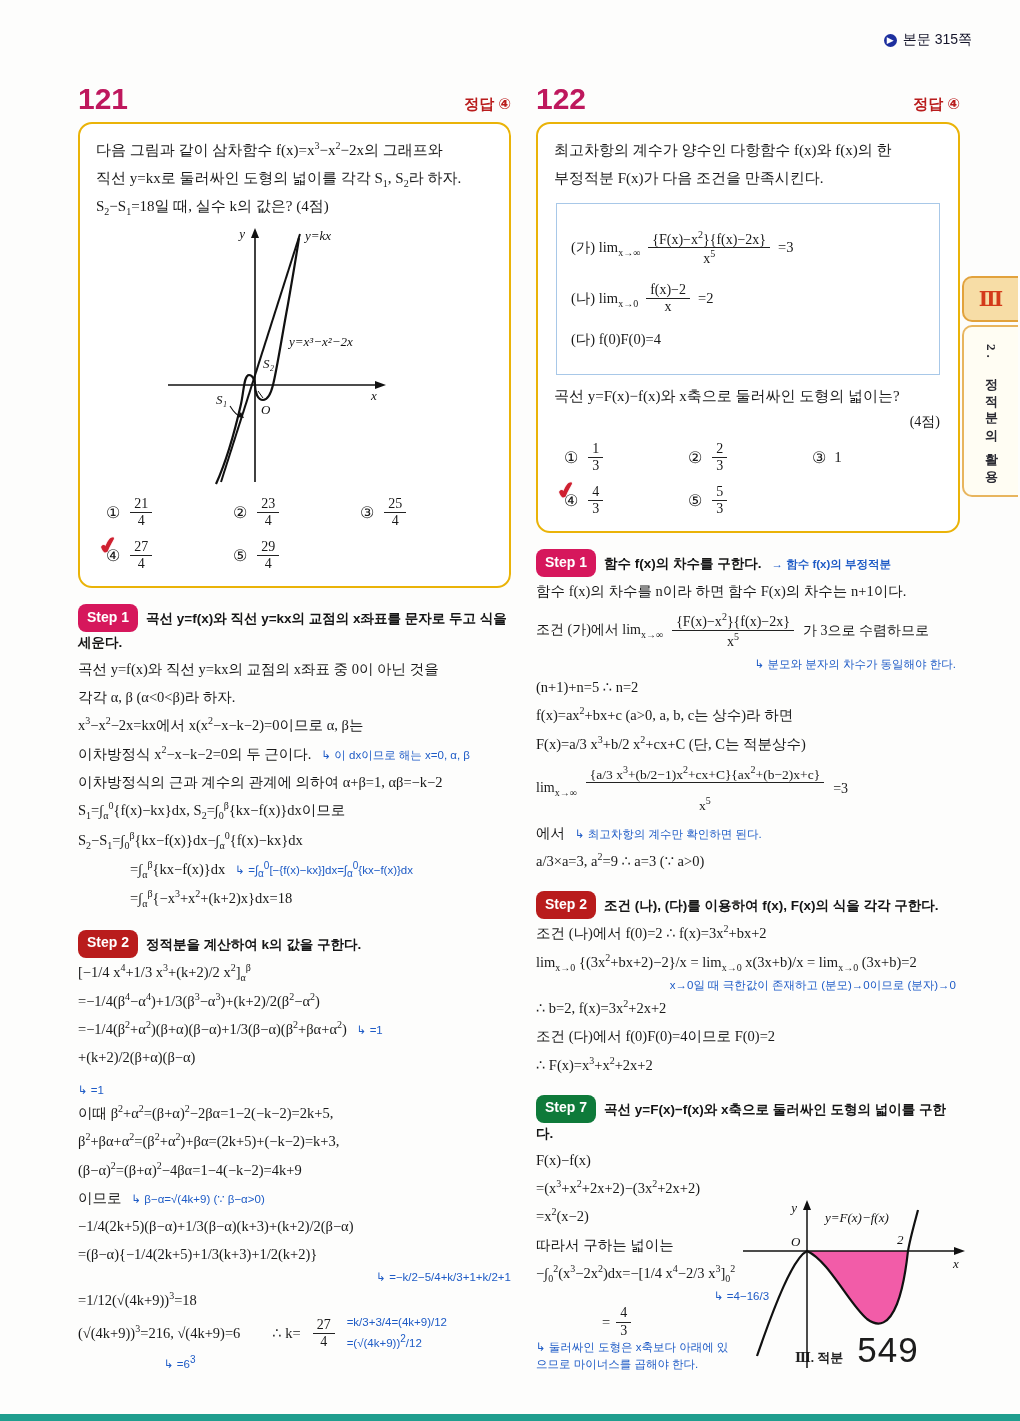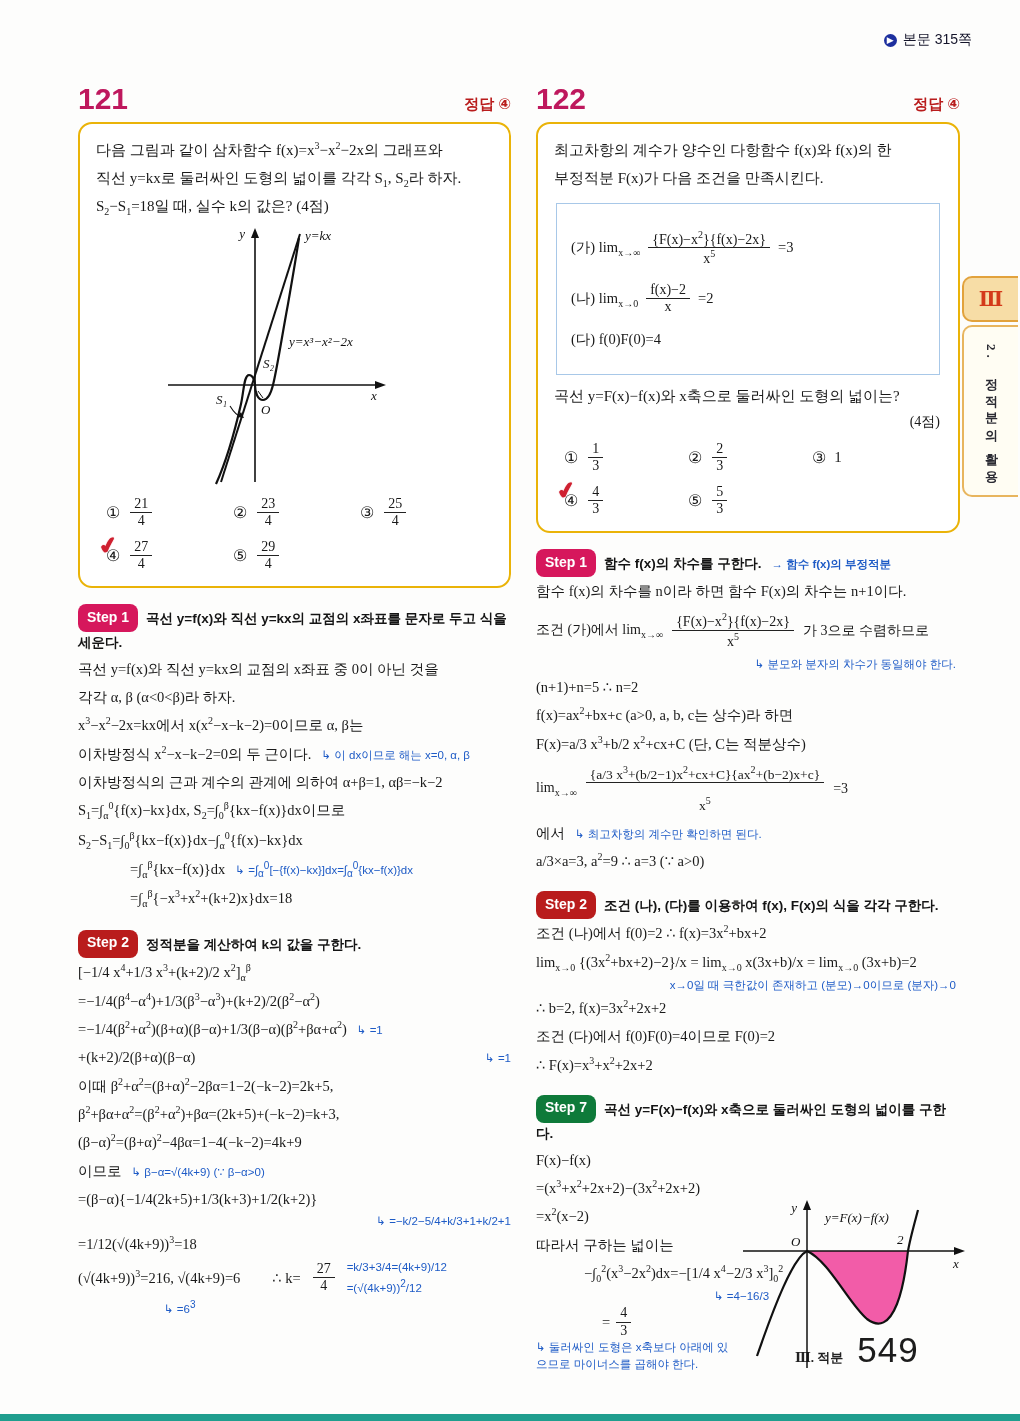--- a/index.html
+++ b/index.html
@@ -188,31 +188,32 @@
   </div>
 
   <div class="step">
     <div class="stitle"><span class="badge bs2">Step 2</span><span>정적분을 계산하여 k의 값을 구한다.</span></div>
     <div class="sline">[−1/4 x<sup>4</sup>+1/3 x<sup>3</sup>+(k+2)/2 x<sup>2</sup>]<sub>α</sub><sup>β</sup></div>
     <div class="sline">=−1/4(β<sup>4</sup>−α<sup>4</sup>)+1/3(β<sup>3</sup>−α<sup>3</sup>)+(k+2)/2(β<sup>2</sup>−α<sup>2</sup>)</div>
     <div class="sline row">
         <span>=−1/4(β<sup>2</sup>+α<sup>2</sup>)(β+α)(β−α)+1/3(β−α)(β<sup>2</sup>+βα+α<sup>2</sup>)</span>
         <span class="ann">↳ =1</span>
       </div>
-    <div class="sline row" style="justify-content:space-between;">
+    <div class="sline row" style="justify-content:flex-start;flex-direction:column;">
         <span>+(k+2)/2(β+α)(β−α)</span>
         <span class="ann">↳ =1</span>
       </div>
     <div class="sline">이때 β<sup>2</sup>+α<sup>2</sup>=(β+α)<sup>2</sup>−2βα=1−2(−k−2)=2k+5,</div>
     <div class="sline">β<sup>2</sup>+βα+α<sup>2</sup>=(β<sup>2</sup>+α<sup>2</sup>)+βα=(2k+5)+(−k−2)=k+3,</div>
     <div class="sline">(β−α)<sup>2</sup>=(β+α)<sup>2</sup>−4βα=1−4(−k−2)=4k+9</div>
     <div class="sline row">
         <span>이므로</span>
         <span class="ann">↳ β−α=√(4k+9)  (∵ β−α&gt;0)</span>
       </div>
+    <div class="sline">−1/4(2k+5)(β−α)+1/3(β−α)(k+3)+(k+2)/2(β−α)</div>
     <div class="sline row">
         <span>=(β−α){−1/4(2k+5)+1/3(k+3)+1/2(k+2)}</span>
       </div>
     <div class="ann rt">↳ =−k/2−5/4+k/3+1+k/2+1</div>
     <div class="sline">=1/12(√(4k+9))<sup>3</sup>=18</div>
     <div class="sline row" style="align-items:center;">
       <span>(√(4k+9))<sup>3</sup>=216, √(4k+9)=6</span>
       <span style="margin-left:22px;">∴ k=</span>
       <span class="frac">
           <span class="nu">27</span>
@@ -345,21 +346,21 @@
 
   <div class="step">
     <div class="stitle"><span class="badge bs3">Step 7</span><span>곡선 y=F(x)−f(x)와 x축으로 둘러싸인 도형의 넓이를 구한다.</span></div>
     <div class="s3wrap">
       <div class="s3text">
         <div class="sline">F(x)−f(x)</div>
         <div class="sline">=(x<sup>3</sup>+x<sup>2</sup>+2x+2)−(3x<sup>2</sup>+2x+2)</div>
         <div class="sline">=x<sup>2</sup>(x−2)</div>
         <div class="sline">따라서 구하는 넓이는</div>
       </div>
-      <div class="sline row" style="width:340px;margin-left:48px;">
+      <div class="sline row" style="width:340px;">
           <span>−∫<sub>0</sub><sup>2</sup>(x<sup>3</sup>−2x<sup>2</sup>)dx=−[1/4 x<sup>4</sup>−2/3 x<sup>3</sup>]<sub>0</sub><sup>2</sup></span>
         </div>
       <div class="ann" style="padding-left:178px;">↳ =4−16/3</div>
       <div class="sline row" style="align-items:center;gap:4px;padding-left:66px;">
         <span>=</span>
         <span class="frac">
             <span class="nu">4</span>
             <span class="de">3</span>
           </span>
       </div>

